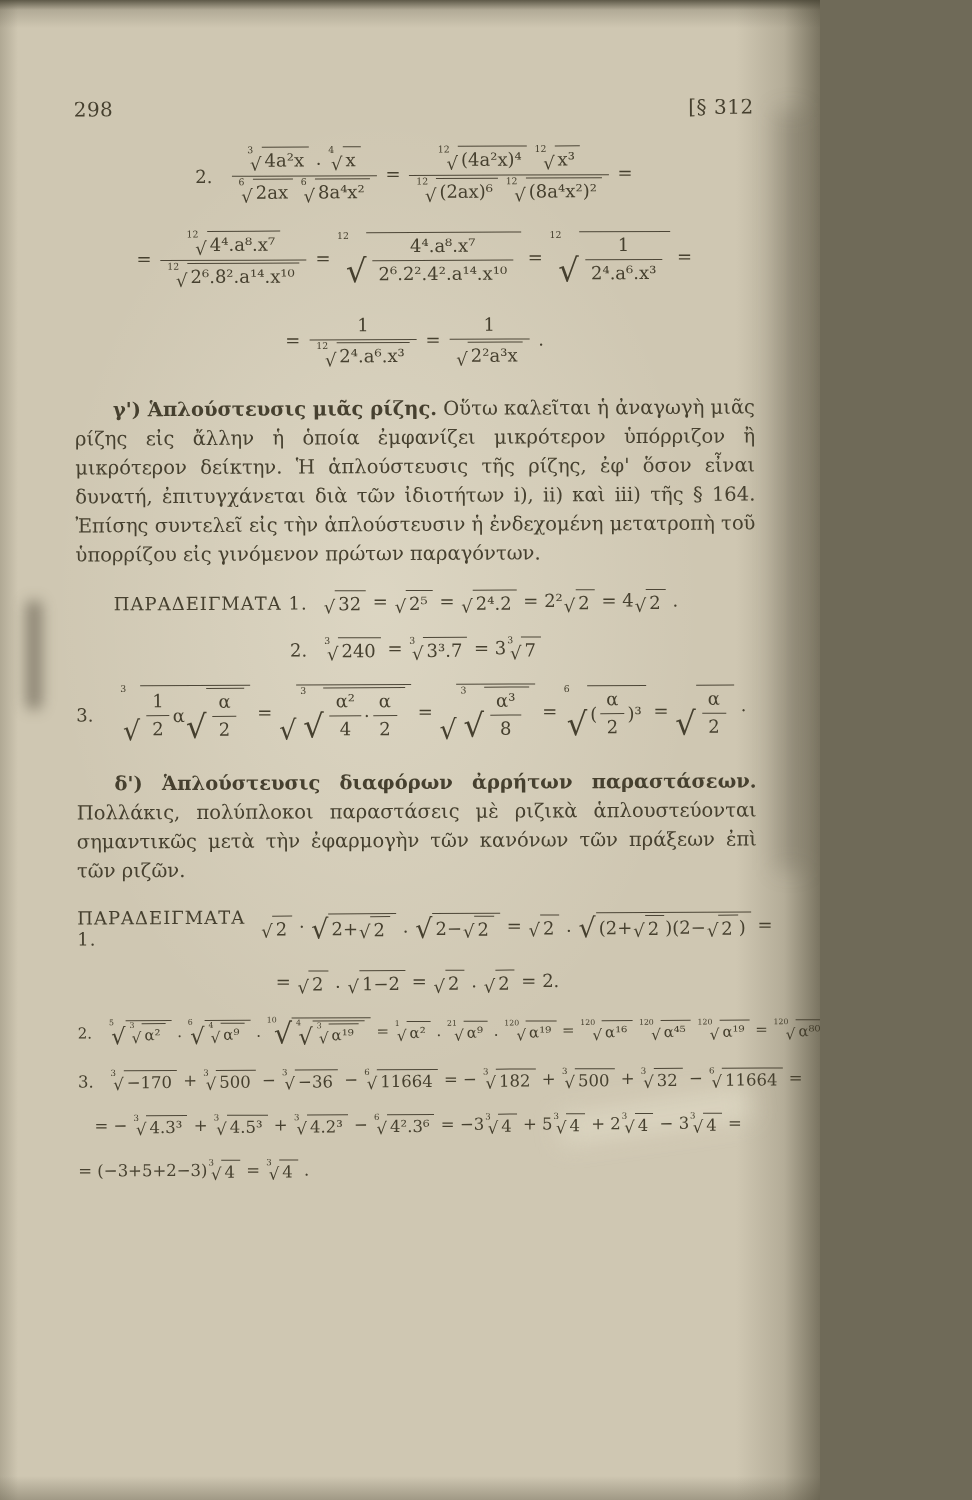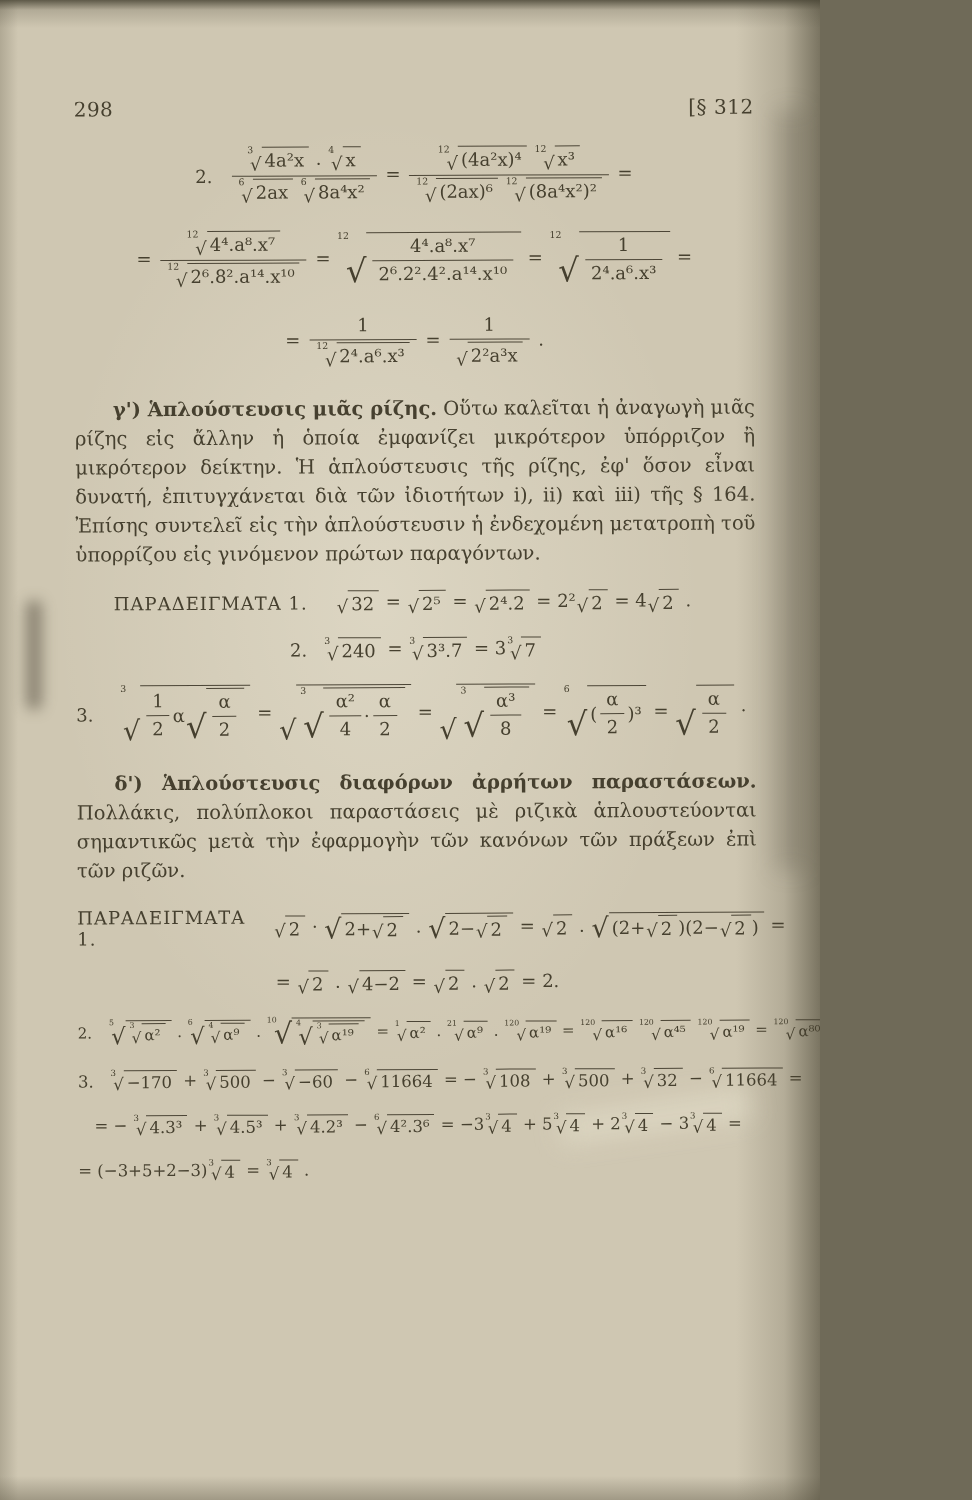--- a/index.html
+++ b/index.html
@@ -54,21 +54,21 @@
   
   .math-line { display:flex; align-items:center; justify-content:center;
                font-size:18px; margin:26px 0; }
   .eq-label  { margin-right:16px; }
   .ex-line   { display:flex; align-items:center; font-size:18px; margin:22px 0; }
   .ex-line.center   { justify-content:center; }
   .ex-line.indent   { padding-left:38px; }
   .ex-line.numbered .mexpr { margin:0 auto; }
   .ex-line.small { font-size:15px; }
   .ex-line.mid   { font-size:16.5px; }
-  .ex-label { margin-right:28px; letter-spacing:1px; }
+  .ex-label { margin-right:15px; letter-spacing:1px; }
   
   .para { font-size:19.5px; line-height:29px; text-align:justify;
           text-indent:38px; margin:26px 0 18px; }
   .lead { font-weight:bold; }
   .eq-block { margin-top:6px; }
 </style>
 </head>
 <body>
 
 <div class="page">
@@ -313,21 +313,21 @@
                 <span class="rbar">2</span>
               </span>)</span>
           </span> =</span>
     </div>
     <div class="ex-line center">
       <span class="mexpr">= <span class="rad">
             <span class="rsign">√</span>
             <span class="rbar">2</span>
           </span> . <span class="rad">
             <span class="rsign">√</span>
-            <span class="rbar">4−2</span>
+            <span class="rbar">1−2</span>
           </span> = <span class="rad">
             <span class="rsign">√</span>
             <span class="rbar">2</span>
           </span> . <span class="rad">
             <span class="rsign">√</span>
             <span class="rbar">2</span>
           </span> = 2.</span>
     </div>
 
     <div class="ex-line small numbered">
@@ -409,29 +409,29 @@
             <span class="ridx">3</span>
             <span class="rsign">√</span>
             <span class="rbar">−170</span>
           </span> + <span class="rad">
             <span class="ridx">3</span>
             <span class="rsign">√</span>
             <span class="rbar">500</span>
           </span> − <span class="rad">
             <span class="ridx">3</span>
             <span class="rsign">√</span>
-            <span class="rbar">−60</span>
+            <span class="rbar">−36</span>
           </span> − <span class="rad">
             <span class="ridx">6</span>
             <span class="rsign">√</span>
             <span class="rbar">11664</span>
           </span> = − <span class="rad">
             <span class="ridx">3</span>
             <span class="rsign">√</span>
-            <span class="rbar">108</span>
+            <span class="rbar">182</span>
           </span> + <span class="rad">
             <span class="ridx">3</span>
             <span class="rsign">√</span>
             <span class="rbar">500</span>
           </span> + <span class="rad">
             <span class="ridx">3</span>
             <span class="rsign">√</span>
             <span class="rbar">32</span>
           </span> − <span class="rad">
             <span class="ridx">6</span>

